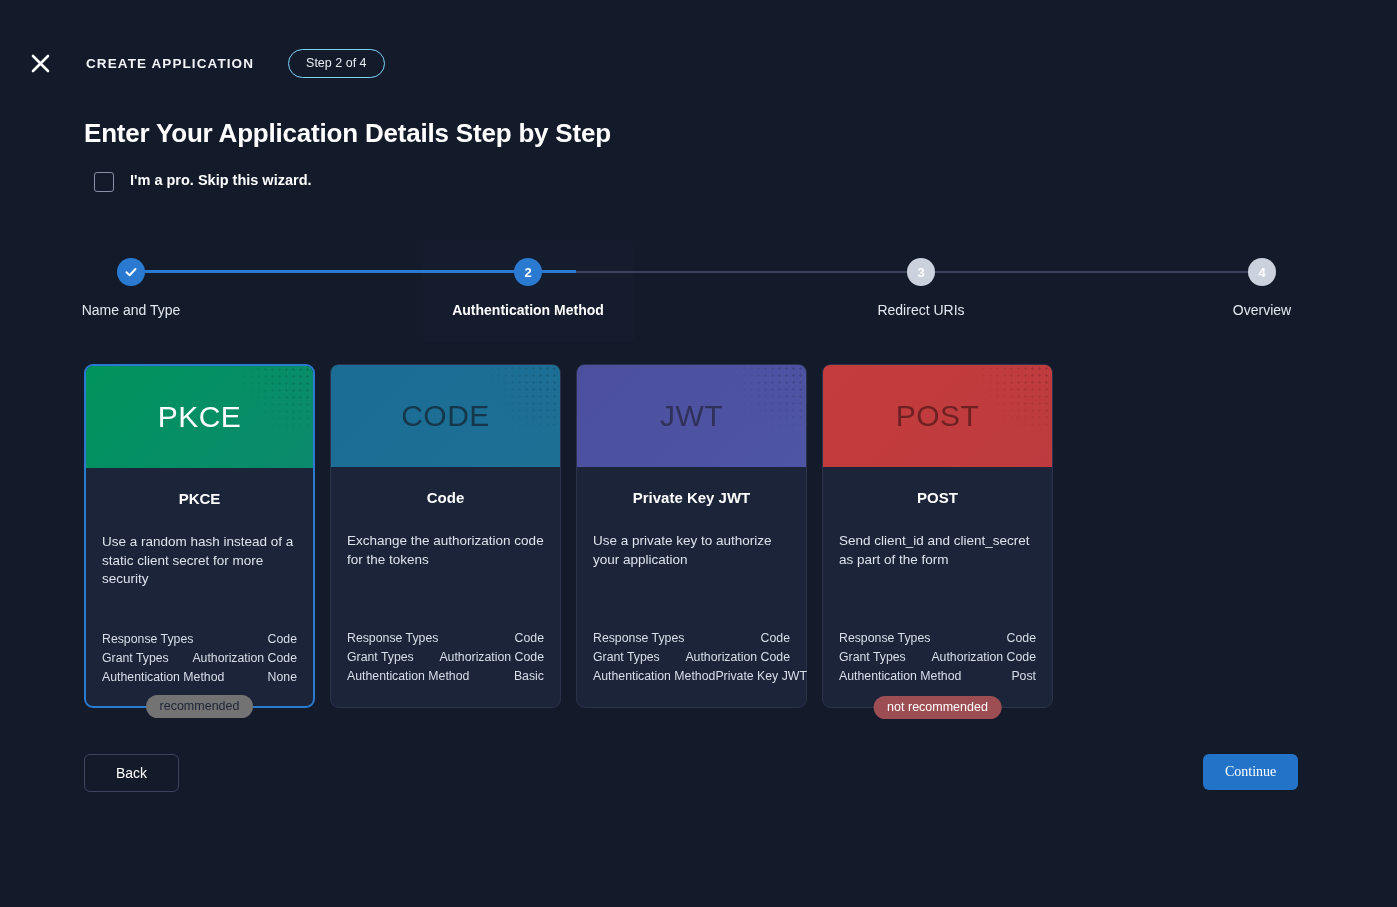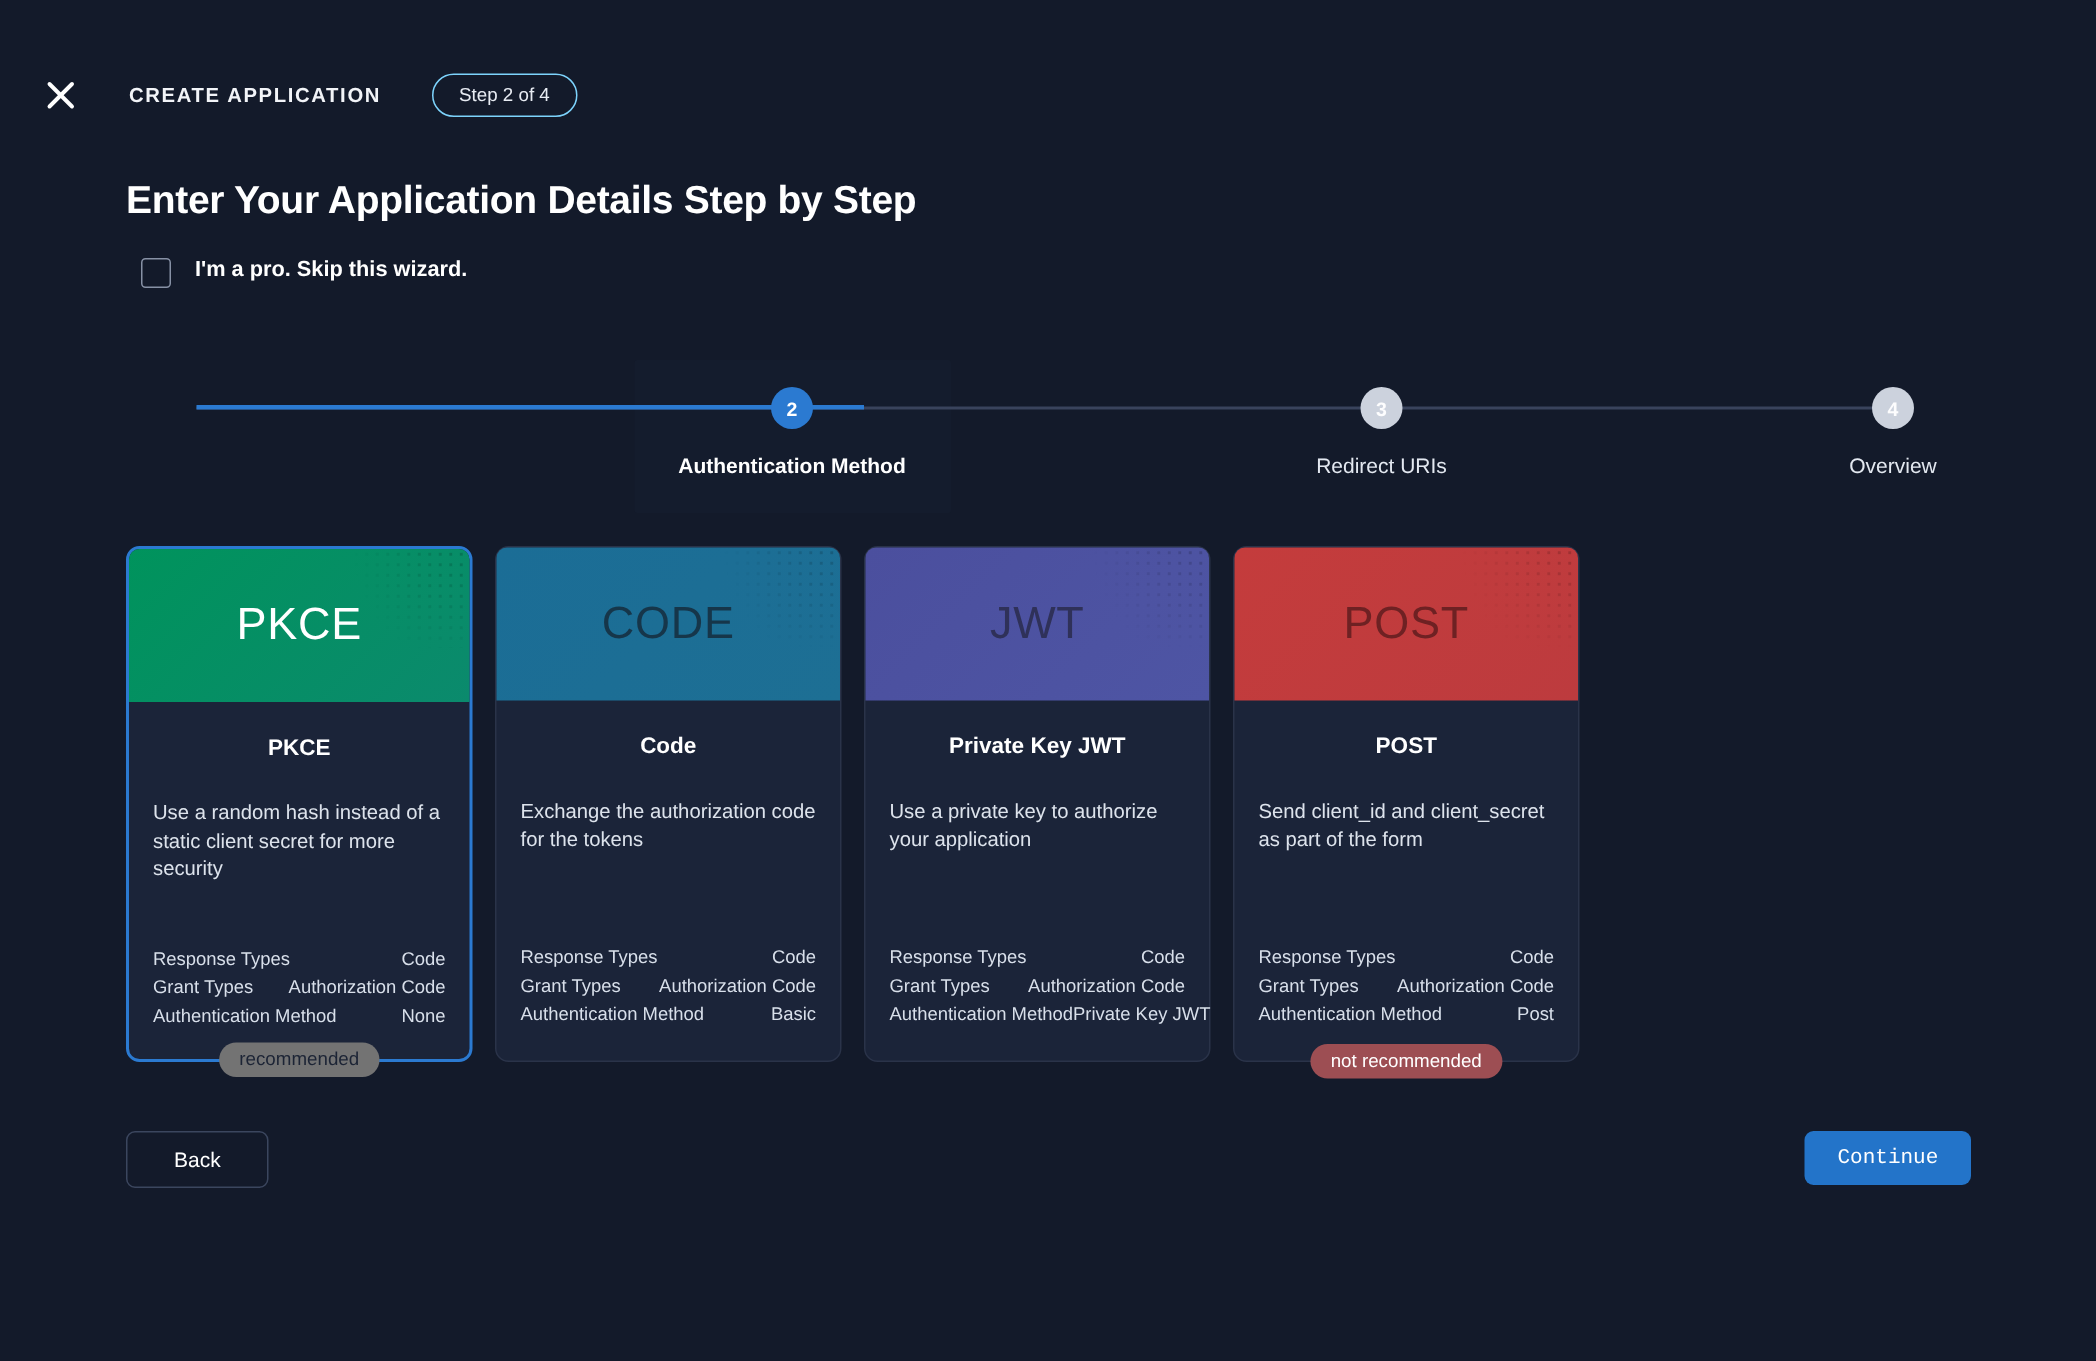--- a/index.html
+++ b/index.html
@@ -241,21 +241,21 @@
   }
   .btn-continue {
     position: absolute;
     top: 734px; left: 1203px;
     padding: 10px 22px;
     background: #2374c9;
     border: none;
     border-radius: 6px;
     color: #ffffff;
     font-size: 14px;
-    font-family: Liberation Mono, monospace;
+    font-family: Liberation Serif, serif;
     cursor: pointer;
   }
 </style>
 </head>
 <body>
 
 <div class="page">
 
   <div class="topbar">
     <button class="close-btn" aria-label="close">
@@ -274,20 +274,28 @@
     <div class="checkbox"></div>
     <div class="skip-label">I'm a pro. Skip this wizard.</div>
   </div>
 
   <div class="stepper-hover"></div>
 
   <div class="stepper">
     <div class="track"></div>
     <div class="track-done"></div>
 
+    <div class="step" style="left:47px">
+      <div class="step-dot done">
+        <svg width="14" height="14" viewBox="0 0 14 14">
+          <polyline points="2.5,7.2 5.6,10.2 11.5,4" fill="none" stroke="#ffffff" stroke-width="2" stroke-linecap="round" stroke-linejoin="round"></polyline>
+        </svg>
+      </div>
+      <div class="step-label">Name and Type</div>
+    </div>
 
     <div class="step" style="left:444px">
       <div class="step-dot active">2</div>
       <div class="step-label active">Authentication Method</div>
     </div>
 
     <div class="step" style="left:837px">
       <div class="step-dot todo">3</div>
       <div class="step-label">Redirect URIs</div>
     </div>

